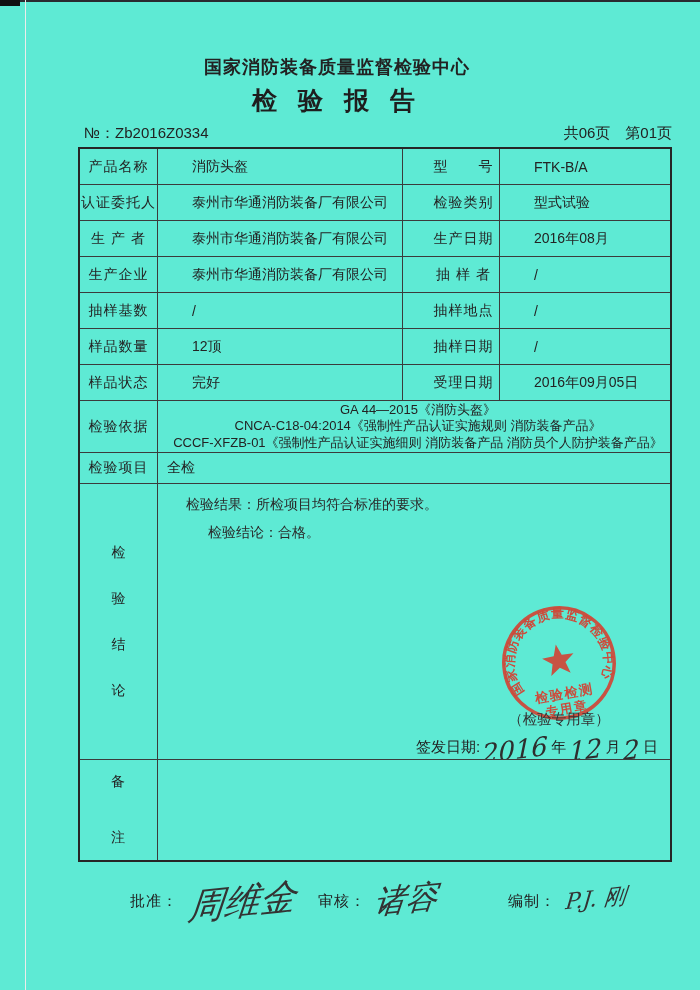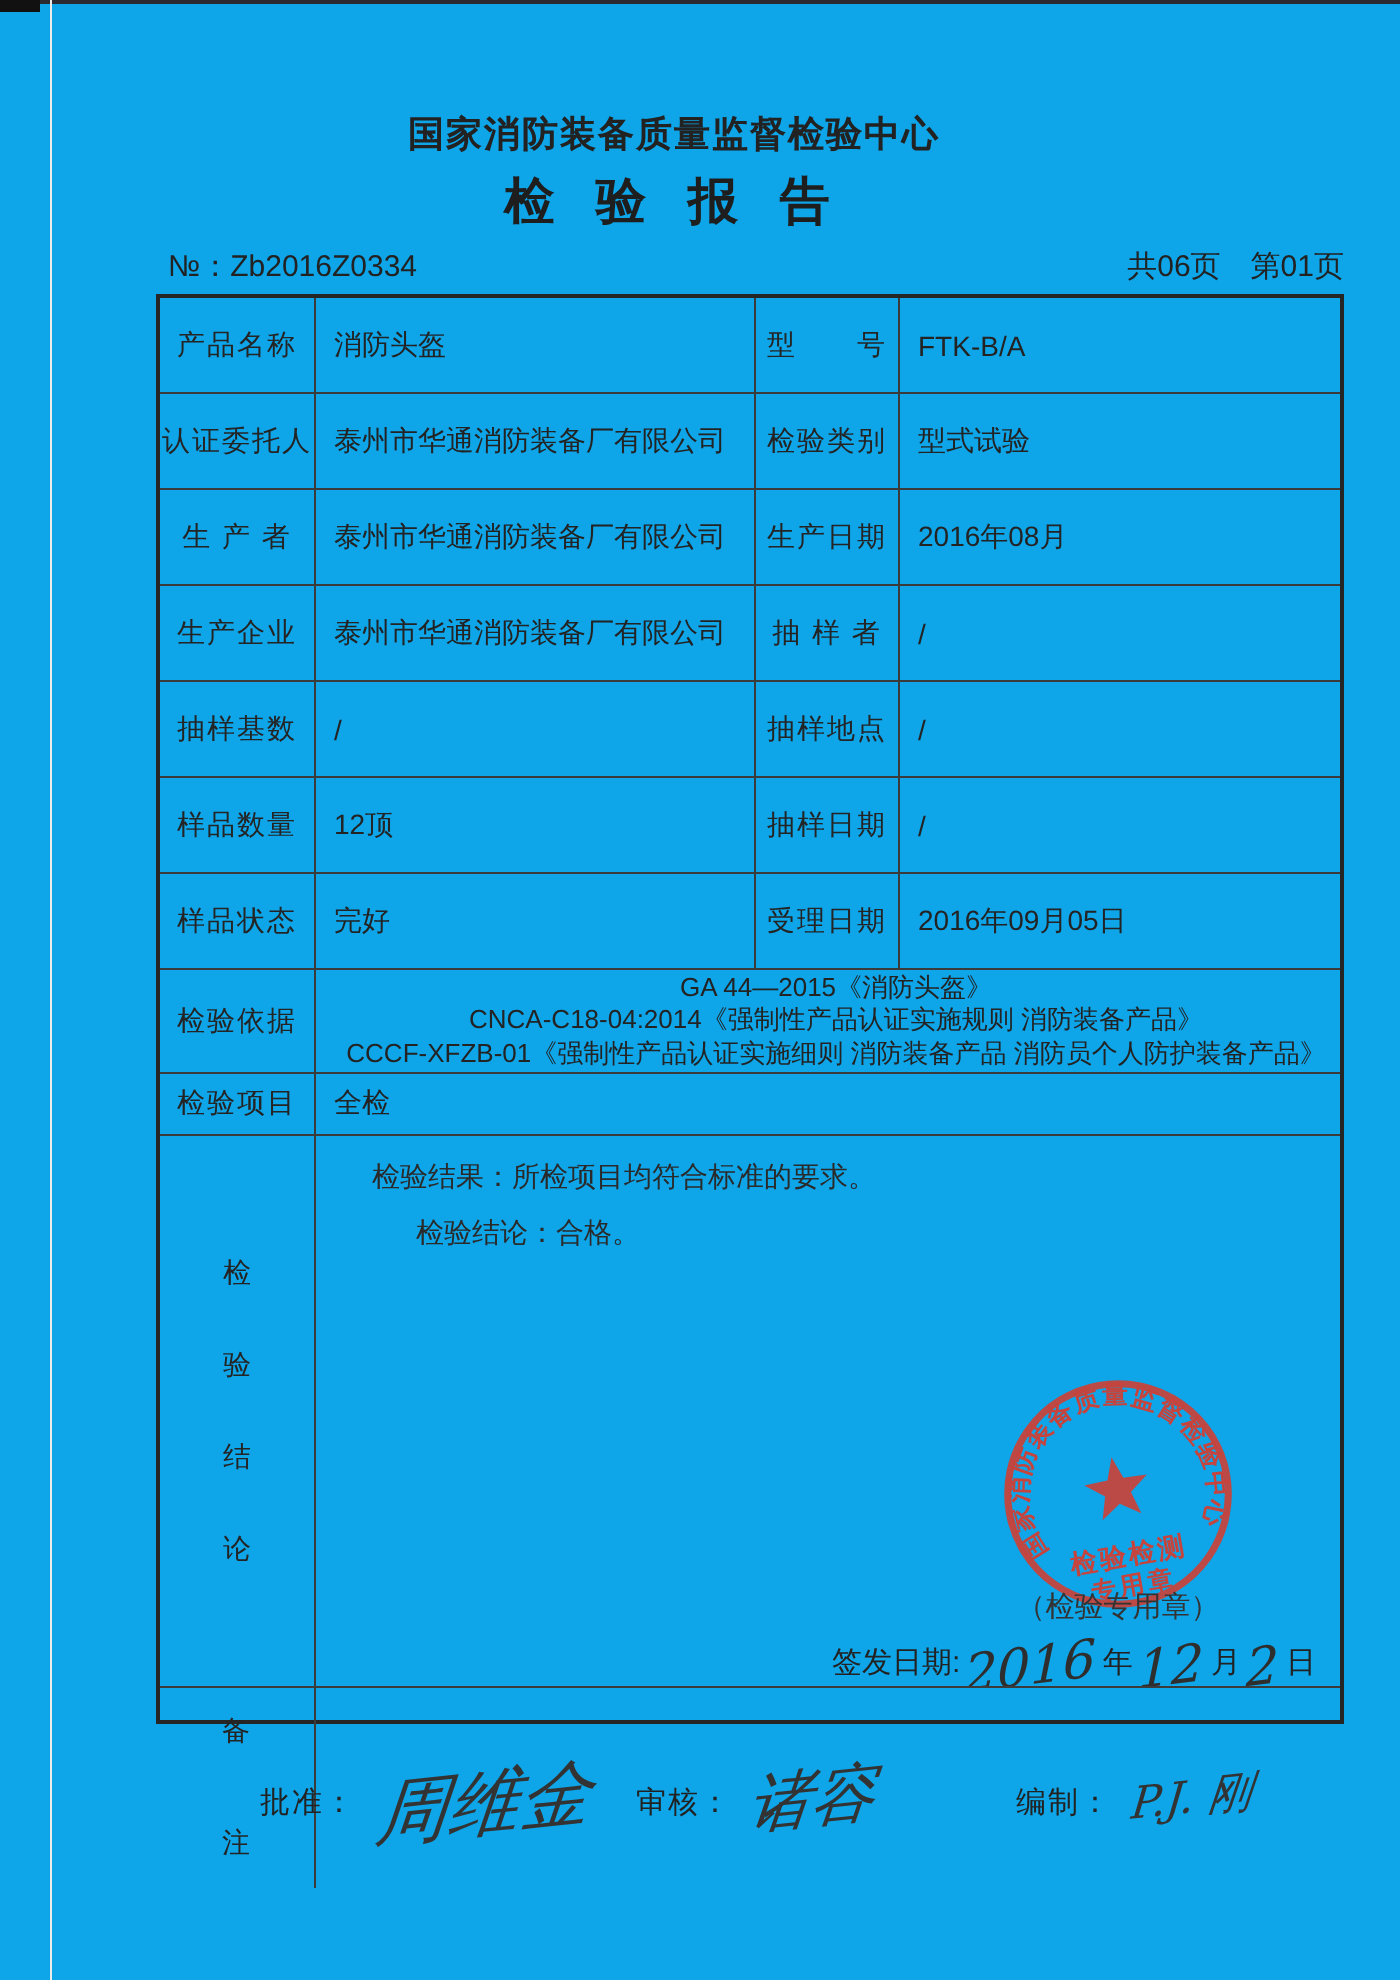--- a/index.html
+++ b/index.html
@@ -4,21 +4,21 @@
 <style>
   html,body{margin:0;padding:0;}
   body{
     width:700px;height:990px;
     background:#fbfbf9;
     font-family:"Liberation Sans","DejaVu Sans",sans-serif;
     color:#2a2a2a;
     position:relative;
     overflow:hidden;
   }
-  .page{position:absolute;inset:0;background:#0ea5e9;}
+  .page{position:absolute;inset:0;background:#5eead4;}
   
   .scan-edge-top{position:absolute;left:0;top:0;width:700px;height:2px;background:#2a2a30;}
   .scan-corner{position:absolute;left:0;top:0;width:20px;height:6px;background:#111;}
   .scan-line-left{position:absolute;left:25px;top:0;width:1px;height:990px;background:#ececea;}
   
   .hdr{position:absolute;left:0;top:0;width:700px;text-align:center;transform:translateX(-13px);}
   .center-name{
     position:absolute;top:55px;left:0;width:100%;
     font-size:18px;font-weight:600;letter-spacing:1px;color:#222;
   }
@@ -31,21 +31,21 @@
     display:flex;justify-content:space-between;align-items:flex-end;
     font-size:15px;color:#222;
   }
   
   .info-table{
     position:absolute;left:78px;top:147px;width:594px;height:715px;
     border:2px solid #262626;box-sizing:border-box;background:transparent;
   }
   .t-row{display:grid;grid-template-columns:78px 220px 72px 220px;border-bottom:1px solid #3b3b3b;box-sizing:border-box;}
   .t-row.two{grid-template-columns:78px 511px;}
-  .t-row.std{height:48px;}
+  .t-row.std{height:36px;gap:25px;}
   .t-row.basis{height:52px;}
   .t-row.items{height:31px;}
   .t-row.concl{height:276px;}
   .t-row.remark{height:100px;border-bottom:none;}
   .c{border-right:1px solid #3b3b3b;box-sizing:border-box;display:flex;align-items:center;font-size:14px;overflow:hidden;}
   .c.last{border-right:none;}
   .c.lab{justify-content:center;letter-spacing:1px;color:#242424;}
   .c.val{padding-left:9px;color:#232323;}
   .c.vlab{flex-direction:column;justify-content:center;gap:28px;letter-spacing:0;}
   .c.vlab2{flex-direction:column;justify-content:center;gap:38px;}

